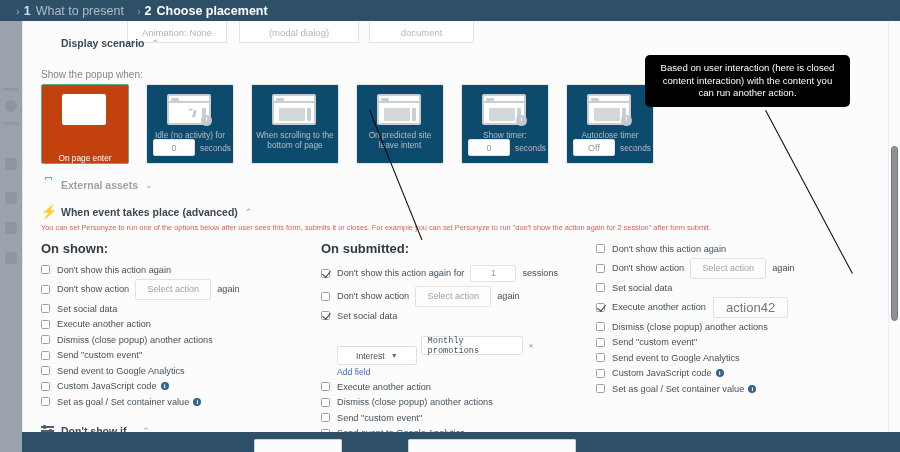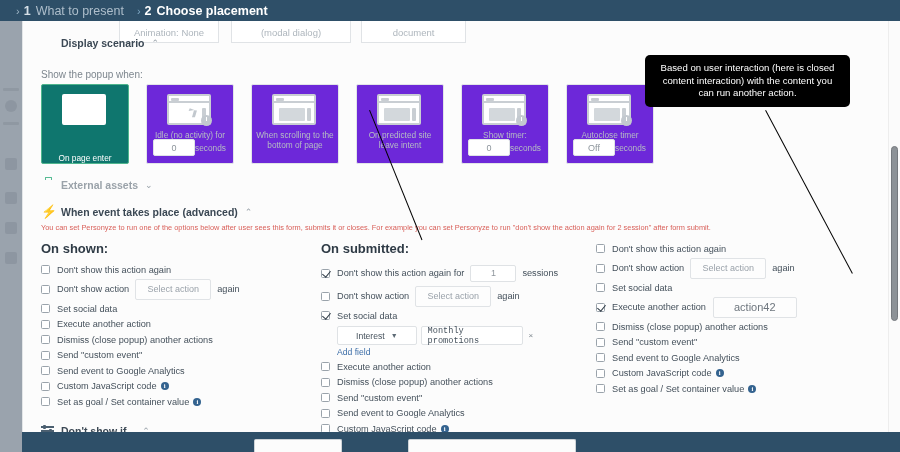--- a/index.html
+++ b/index.html
@@ -65,21 +65,21 @@
     position: absolute; left: 22px; top: 21px;
     width: 866px; height: 411px;
     background: #fcfcfc;
     border-left: 1px solid #e3e6e8;
     overflow: hidden;
   }
   .page-inner { position: relative; width: 866px; height: 411px; }
 
   
   .cut-row {
-    position: absolute; left: 0; top: -10px;
+    position: absolute; left: 8px; top: -10px;
     width: 866px; height: 32px;
   }
   .cut-card {
     position: absolute; top: 0;
     height: 32px;
     border: 1px solid #e0e3e6;
     background: #fff;
     border-top: none;
     display: flex; align-items: flex-end; justify-content: center;
     padding-bottom: 4px;
@@ -143,26 +143,26 @@
   .sub-label {
     position: absolute;
     font-size: 10px; color: #7d868e;
   }
 
   
   .scen-card {
     position: absolute;
     width: 88px; height: 80px;
     border: 1px solid #e2e5e8;
-    background: #6d28d9;
+    background: #0c4a6e;
     border-radius: 2px;
     display: flex; flex-direction: column; align-items: center;
   }
   .scen-card.selected {
-    background: #0f766e; border-color: #4fb58d; gap: 40px;
+    background: #c2410c; border-color: #4fb58d; gap: 40px;
   }
   .scen-title {
     font-size: 8.3px; color: #b6bdc3; text-align: center;
     line-height: 10px; margin-top: 4px; padding: 0 4px;
     width: 100%;
   }
   .scen-card.selected .scen-title { color: #ffffff; }
   .scen-art {
     margin-top: 9px; width: 46px; height: 32px; position: relative;
   }
@@ -231,21 +231,21 @@
     position: absolute; bottom: 7px; left: 6px;
     display: flex; align-items: center;
   }
   .scen-input {
     width: 42px; height: 17px;
     border: 1px solid #dfe3e6; background: #fff;
     border-radius: 2px;
     font-size: 9px; color: #8d959c;
     display: flex; align-items: center; justify-content: center;
   }
-  .scen-unit { font-size: 8.3px; color: #b6bdc3; }
+  .scen-unit { font-size: 8.3px; color: #b6bdc3; margin-left: 5px; }
 
   
   .red-note {
     position: absolute;
     font-size: 7.4px; color: #d9605a; line-height: 10px;
     white-space: nowrap;
   }
   .col { position: absolute; width: 280px; }
   .col-head {
     font-size: 13px; font-weight: bold; color: #2f3b46;
@@ -295,41 +295,41 @@
     margin: 0 6px;
   }
   .social-row {
     display: flex; align-items: center;
     margin: 3px 0 2px 16px;
   }
   .dd {
     height: 19px; min-width: 52px;
     border: 1px solid #dfe2e5; background: #fff; border-radius: 2px;
     display: inline-flex; align-items: center; justify-content: center;
-    font-size: 8.6px; color: #45515c; padding: 0 18px;
+    font-size: 8.6px; color: #45515c; padding: 0 18px; margin-top: 20px;
   }
   .dd .carett { margin-left: 6px; font-size: 7px; color: #5e6b76; }
   .txt {
     height: 19px; width: 102px;
     border: 1px solid #dfe2e5; background: #fff; border-radius: 2px;
     display: inline-flex; align-items: center;
     font-size: 8.6px; color: #45515c; padding: 0 6px;
     margin-left: 4px;
     font-family: Liberation Mono, monospace;
   }
   .rm { font-size: 8px; color: #7d868e; margin-left: 6px; }
   .addfield {
     margin-left: 16px; font-size: 8.6px;
     color: #3d6ea8; margin-top: 1px; margin-bottom: 2px;
   }
   .tag-btn {
     height: 21px; min-width: 58px;
     border: 1px solid #e0e3e6; background: #fdfdfd; border-radius: 2px;
     display: inline-flex; align-items: center; justify-content: center;
-    font-size: 11px; color: #6e767e; margin-left: 7px; padding: 0 20px;
+    font-size: 13px; color: #6e767e; margin-left: 7px; padding: 0 12px;
   }
 
   
   .tip {
     position: absolute;
     background: #000000; color: #ffffff;
     border-radius: 5px;
     font-size: 9.6px; line-height: 12.6px;
     text-align: center;
     padding: 7px 10px;

